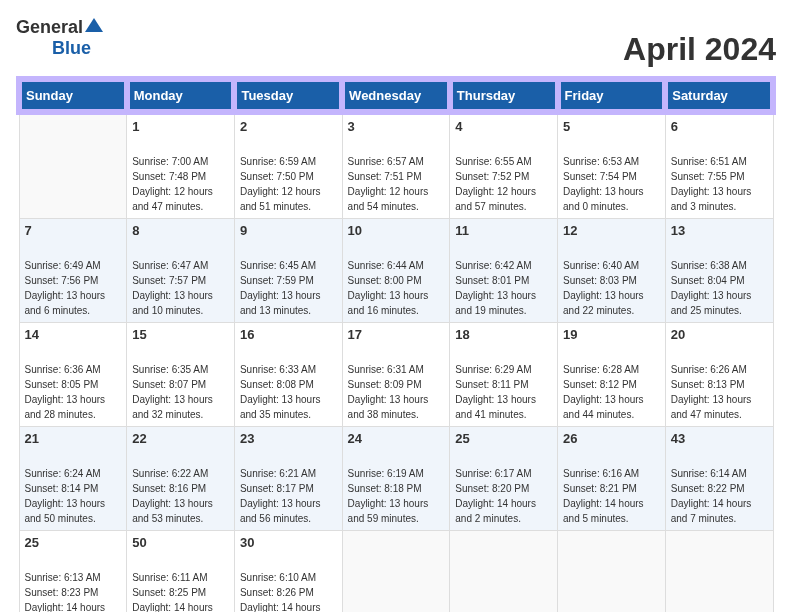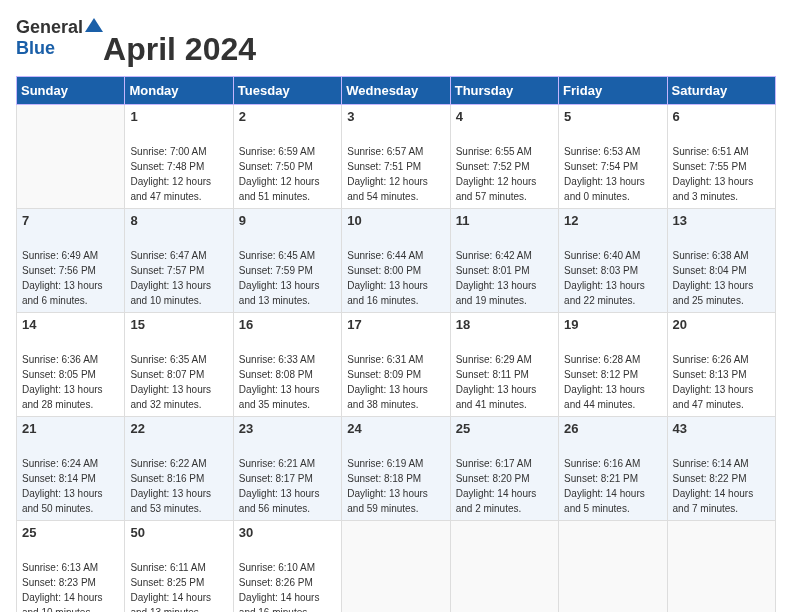--- a/index.html
+++ b/index.html
@@ -5,38 +5,39 @@
     * { box-sizing: border-box; margin: 0; padding: 0; }
     body {
       font-family: Arial, sans-serif;
       background: #fff;
       width: 792px;
       min-height: 612px;
       padding: 16px;
     }
     .header-area {
       display: flex;
-      justify-content: flex-start;
+      justify-content: space-between;
       align-items: flex-start;
       margin-bottom: 8px;
     }
     .logo {
       display: flex;
       flex-direction: column;
       align-items: flex-start;
     }
     .logo-general {
       font-size: 18px;
       font-weight: bold;
       color: #333;
     }
     .logo-blue {
       font-size: 18px;
       font-weight: bold;
       color: #1a5fa8;
+      margin-left: 36px;
     }
     .logo-row {
       display: flex;
       align-items: center;
     }
     .title-area {
       text-align: right;
     }
     .title-area h1 {
       font-size: 32px;
@@ -53,21 +54,21 @@
       width: 100%;
       border-collapse: collapse;
       border: 1px solid #ccc;
     }
     .calendar th {
       background-color: #1a5fa8;
       color: #fff;
       font-size: 13px;
       padding: 6px 4px;
       text-align: left;
-      border: 1px solid #c4b5fd;
+      border: 6px solid #c4b5fd;
     }
     .calendar td {
       vertical-align: top;
       padding: 4px 5px;
       border: 1px solid #ddd;
       font-size: 10.5px;
       color: #333;
       width: calc(100% / 7);
       min-height: 80px;
     }

